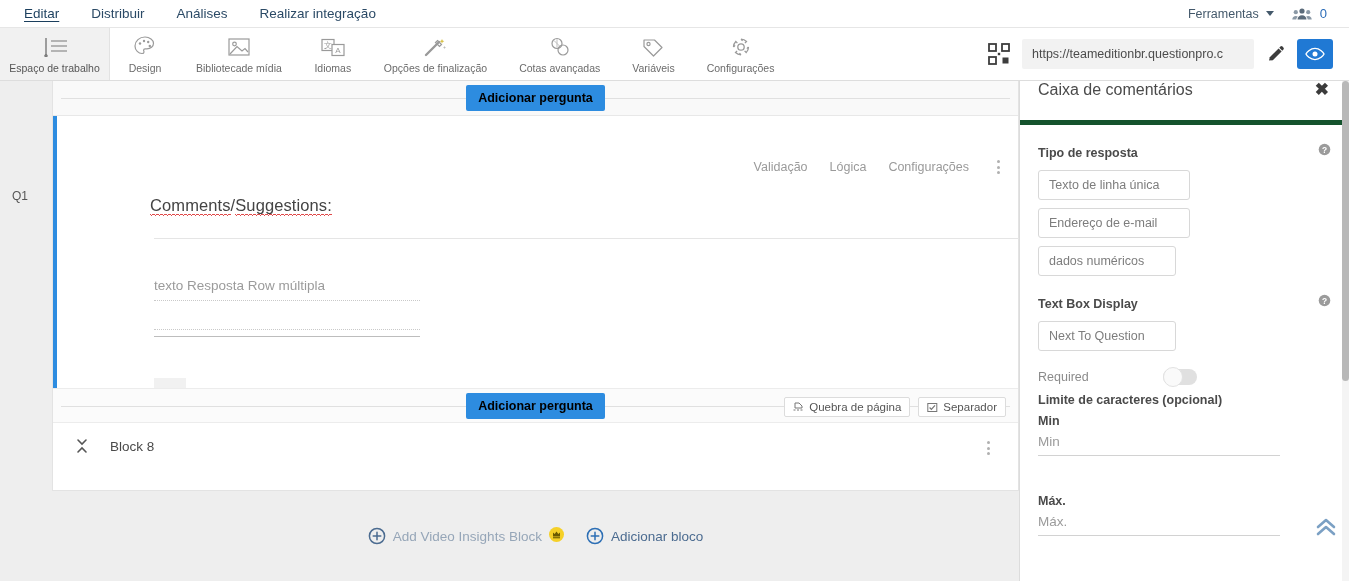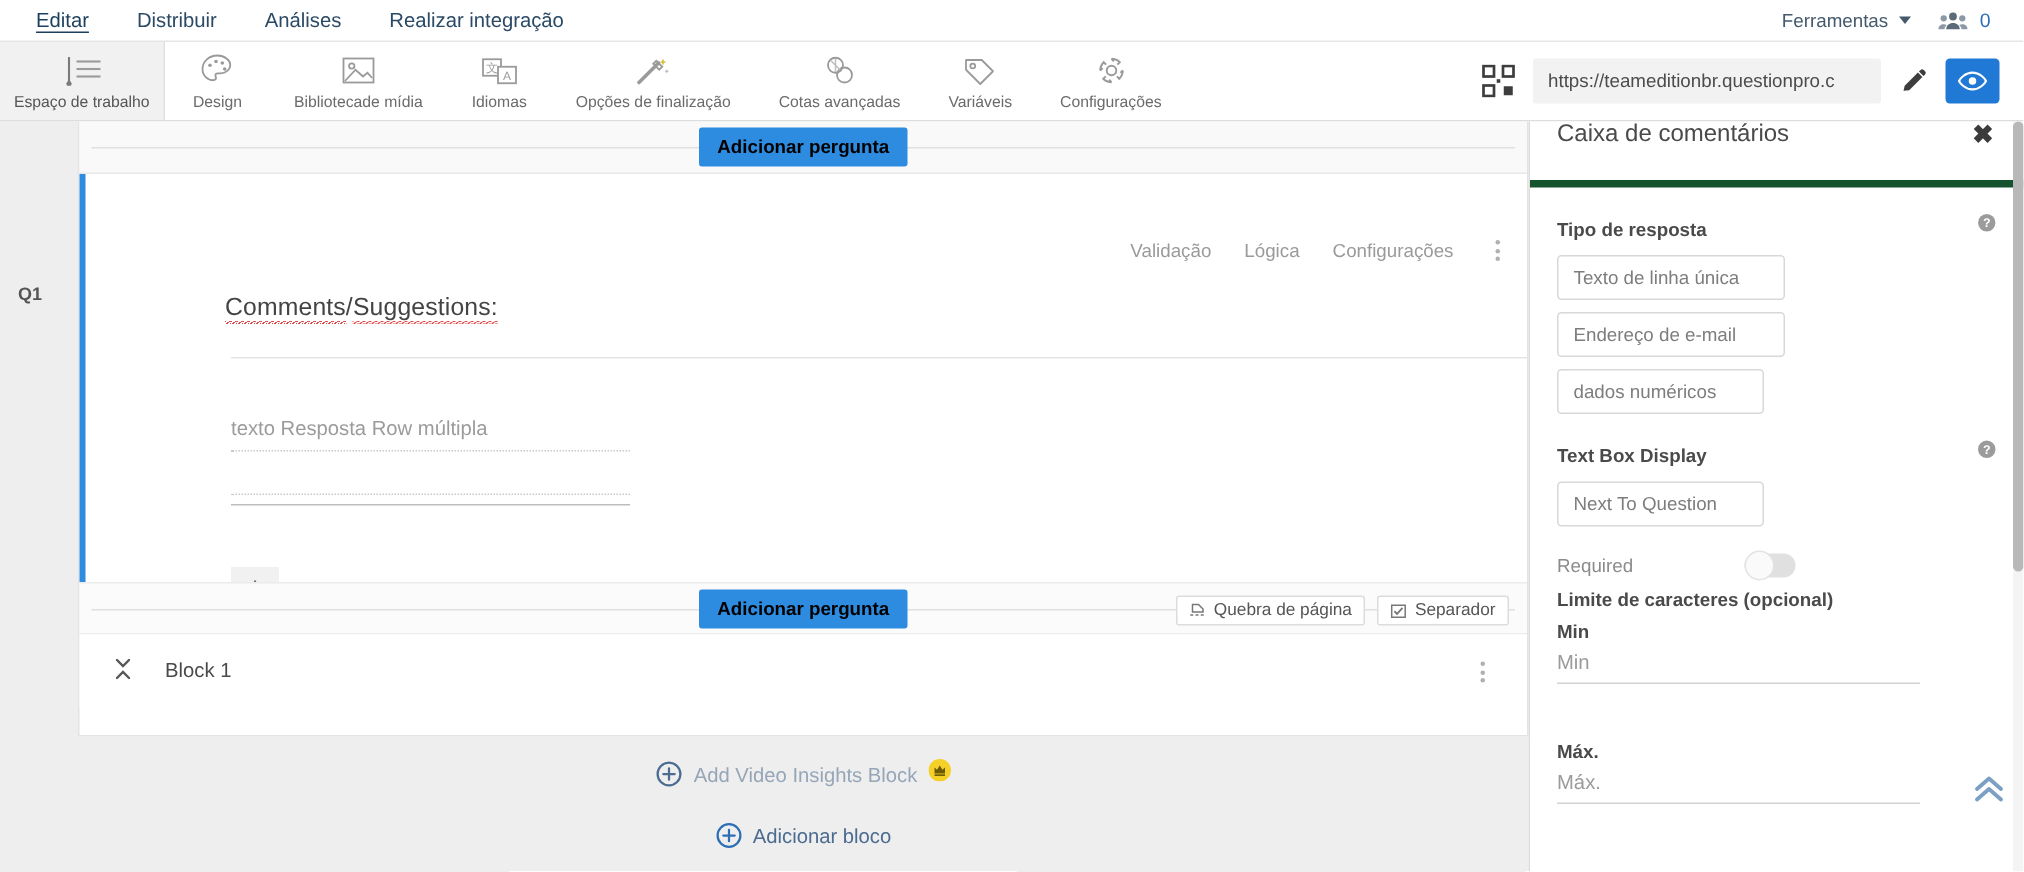--- a/index.html
+++ b/index.html
@@ -69,21 +69,21 @@
     width: 36px; height: 30px; background: #2079d4; border-radius: 3px;
     display: flex; align-items: center; justify-content: center; cursor: pointer;
   }
 
   
   .workarea {
     position: absolute; top: 81px; left: 0; width: 1019px; height: 500px;
     background: #eeeeee; overflow: hidden;
   }
   .gutter-q {
-    position: absolute; left: 0; top: 0; width: 52px; height: 500px; font-weight: bold;
+    position: absolute; left: 0; top: 0; width: 52px; height: 500px;
   }
   .q-label {
     position: absolute; left: 12px; top: 108px; font-size: 12px; color: #555;
   }
 
   .canvas {
     position: absolute; left: 52px; top: 0; width: 967px; height: 410px;
     background: #ffffff; border: 1px solid #e3e3e3; border-top: none;
   }
 
@@ -160,21 +160,21 @@
     position: relative; height: 48px; display: flex; align-items: center;
     background: #fff;
   }
   .block-collapse { position: absolute; left: 22px; top: 14px; cursor: pointer; }
   .block-name { position: absolute; left: 57px; font-size: 13.5px; color: #4a4a4a; top: 16px; }
   .block-kebab { position: absolute; right: 22px; top: 14px; }
 
   
   .block-actions {
     position: absolute; left: 52px; top: 410px; width: 967px; height: 90px;
-    display: flex; align-items: center; justify-content: center; gap: 22px; flex-direction: column;
+    display: flex; align-items: center; justify-content: center; gap: 22px;
   }
   .blk-act { display: flex; align-items: center; gap: 7px; cursor: pointer; }
   .blk-act-lbl { font-size: 13.5px; color: #4b6b90; }
   .blk-act-lbl.muted { color: #96a6b8; }
 
   
   .rpanel {
     position: absolute; top: 81px; right: 0; width: 330px; height: 500px;
     background: #ffffff; border-left: 1px solid #dcdcdc; overflow: hidden;
   }
@@ -462,21 +462,21 @@
       </div>
     </div>
 
     <div class="block-row">
       <span class="block-collapse">
         <svg width="14" height="18" viewBox="0 0 14 18">
           <path d="M3 3 L7 7 L11 3" fill="none" stroke="#555" stroke-width="1.6" stroke-linecap="round"></path>
           <path d="M3 15 L7 11 L11 15" fill="none" stroke="#555" stroke-width="1.6" stroke-linecap="round"></path>
         </svg>
       </span>
-      <span class="block-name">Block 1</span>
+      <span class="block-name">Block 8</span>
       <span class="kebab block-kebab">
           <i></i>
           <i></i>
           <i></i>
         </span>
     </div>
 
   </div>
 
   <div class="block-actions">

